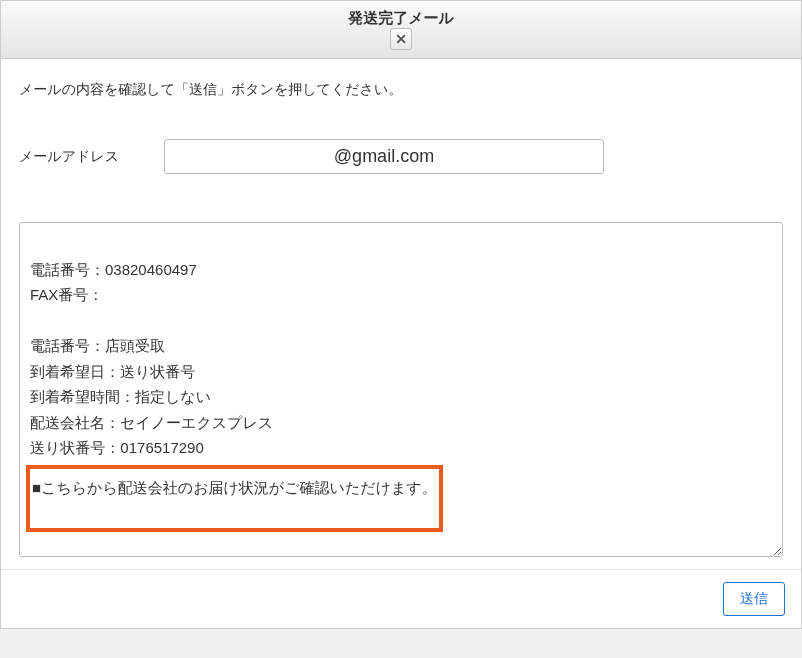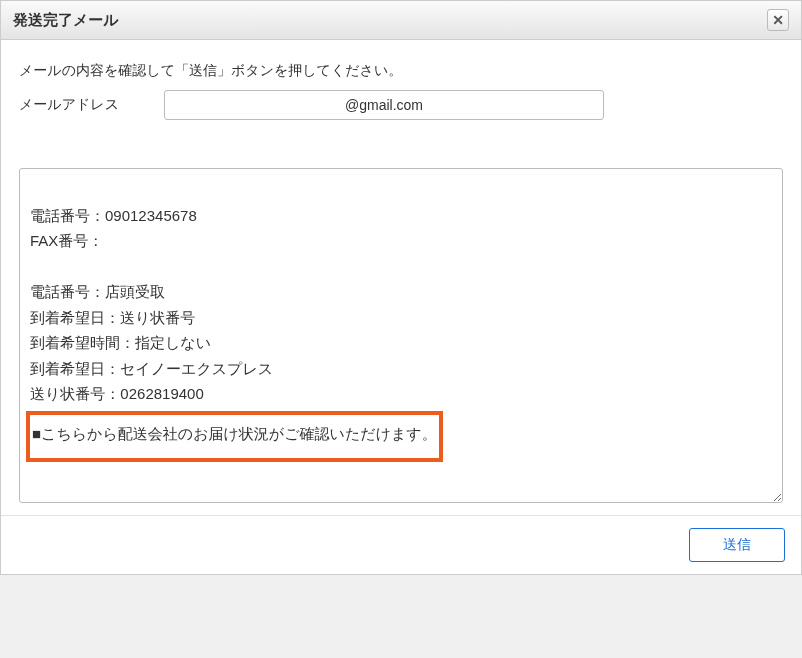--- a/index.html
+++ b/index.html
@@ -15,20 +15,21 @@
     border: 1px solid #ccc;
     box-shadow: 0 2px 8px rgba(0,0,0,0.15);
   }
   .dialog-header {
     background: linear-gradient(to bottom, #fafafa, #e4e4e4);
     border-bottom: 1px solid #ccc;
     padding: 8px 12px;
     display: flex;
     align-items: center;
     justify-content: space-between;
+    flex-direction: column;
   }
   .dialog-title {
     font-weight: bold;
     font-size: 15px;
     color: #333;
   }
   .close-x {
     width: 22px; height: 22px;
     border: 1px solid #bbb;
     border-radius: 3px;
@@ -38,38 +39,38 @@
     justify-content: center;
     cursor: pointer;
     color: #555;
     font-size: 14px;
     font-weight: bold;
   }
   .dialog-body {
     padding: 22px 18px 12px 18px;
   }
   .instruction {
-    margin-bottom: 10px;
+    margin-bottom: 40px;
     color: #333;
   }
   .form-row {
     display: flex;
     align-items: center;
     margin-bottom: 24px;
   }
   .form-label {
     width: 145px;
     color: #333;
   }
   .form-input {
     flex: 0 0 440px;
     border: 1px solid #bbb;
     border-radius: 3px;
     padding: 6px 10px;
-    font-size: 14px;
+    font-size: 18px;
     font-family: inherit;
     color: #333;
     background: #fff;
     text-align: left;
   }
   .form-input.center { text-align: center; }
   .body-textarea-wrap {
     border: 1px solid #bbb;
     border-radius: 3px;
     width: 100%;
@@ -78,34 +79,34 @@
     padding: 8px 10px;
     font-size: 15px;
     line-height: 1.7;
     color: #333;
     position: relative;
     white-space: pre-wrap;
     resize: both;
   }
   .highlight-box {
     border: 4px solid #ee5b1f;
-    padding: 6px 2px 12px 2px;
+    padding: 6px 2px 28px 2px;
     display: inline-block;
     margin: 4px 0 4px -4px;
     text-align: center;
   }
   .dialog-footer {
     border-top: 1px solid #e2e2e2;
     padding: 12px 16px;
     display: flex;
     justify-content: flex-end;
     gap: 8px;
   }
   .btn {
-    padding: 7px 33px;
+    padding: 7px 16px;
     border: 1px solid #bbb;
     border-radius: 3px;
     font-size: 14px;
     cursor: pointer;
     background: linear-gradient(to bottom, #fff, #eee);
     font-family: inherit;
   }
   .btn-primary {
     color: #1b6fd8;
     border-color: #1b6fd8;
@@ -135,28 +136,28 @@
     <div class="form-row">
       <div class="form-label">メールアドレス</div>
       <input class="form-input center" type="text" value="@gmail.com" style="">
     </div>
 
     <div class="form-row">
     </div>
 
 
     <div class="body-textarea-wrap">
-<span>電話番号：09012345678</span>
+<span>電話番号：03820460497</span>
 <span>FAX番号：</span>
 
 <span>電話番号：店頭受取</span>
 <span>到着希望日：送り状番号</span>
 <span>到着希望時間：指定しない</span>
-<span>到着希望日：セイノーエクスプレス</span>
-<span>送り状番号：0262819400</span>
+<span>配送会社名：セイノーエクスプレス</span>
+<span>送り状番号：0176517290</span>
 <span class="highlight-box"><span>■こちらから配送会社のお届け状況がご確認いただけます。</span></span>
 
 
 
     </div>
 
   </div>
 
   <div class="dialog-footer">
     <button class="btn btn-primary">送信</button>

